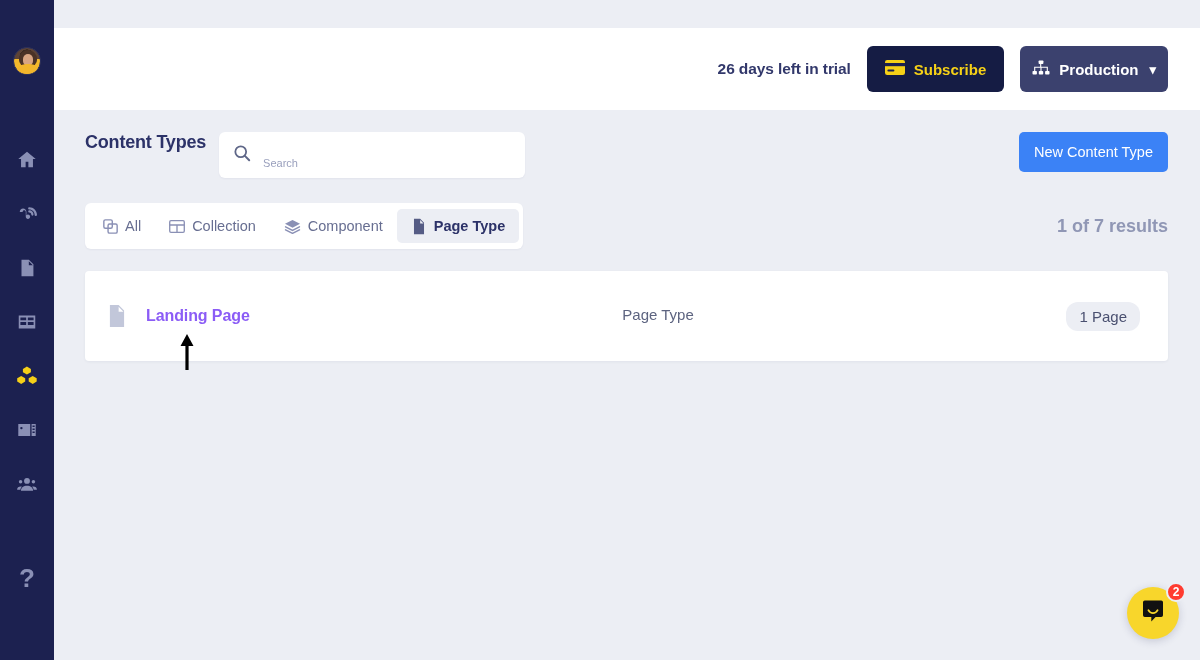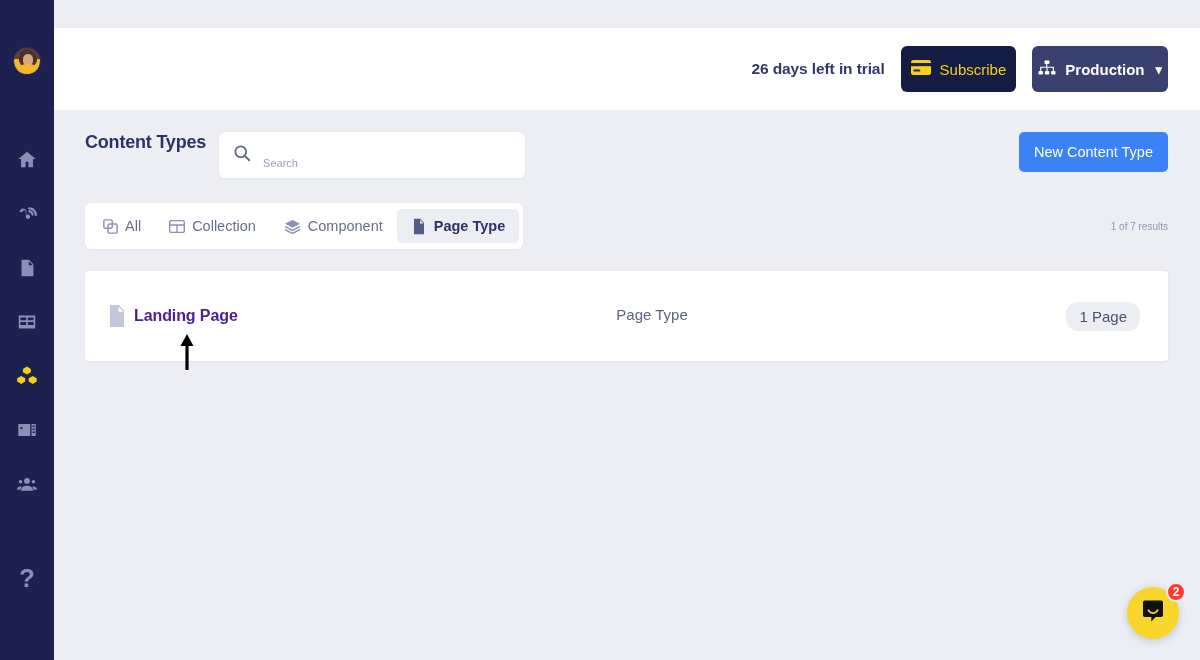--- a/index.html
+++ b/index.html
@@ -61,28 +61,28 @@
 
   
   .topbar {
     height: 82px; background: #ffffff;
     display: flex; align-items: center; justify-content: flex-end;
     padding-right: 32px; gap: 16px; flex: 0 0 82px; margin-top: 28px;
   }
   .trial-text { font-size: 15.5px; font-weight: bold; color: #32386b; letter-spacing: -0.1px; }
   .btn-subscribe {
     background: #151c44; color: #f6d117;
-    height: 46px; border-radius: 6px; padding: 0 10px;
+    height: 46px; border-radius: 6px; padding: 0 18px;
     display: flex; align-items: center; gap: 9px;
-    font-size: 15px; font-weight: normal; cursor: pointer; border: none;
+    font-size: 15px; font-weight: bold; cursor: pointer; border: none;
     font-family: "Liberation Sans", sans-serif;
   }
   .btn-env {
     background: #3b416e; color: #ffffff;
-    height: 46px; border-radius: 6px; padding: 0 6px;
+    height: 46px; border-radius: 6px; padding: 0 12px;
     display: flex; align-items: center; gap: 9px;
     font-size: 15px; font-weight: bold; cursor: pointer; border: none;
     font-family: "Liberation Sans", sans-serif;
   }
   .chev { font-size: 13px; margin-left: 2px; }
 
   
   .header-row {
     display: flex; align-items: flex-start;
     padding: 22px 32px 0 31px; gap: 13px;
@@ -121,33 +121,33 @@
   .tab {
     display: flex; align-items: center; gap: 7px;
     height: 34px; padding: 0 14px; border-radius: 5px;
     font-size: 14.5px; color: #676e91; cursor: pointer;
     white-space: nowrap;
   }
   .tab.active { background: #eceef4; color: #2c3268; font-weight: bold; }
   .tab svg { display: block; }
   .tab .tic { fill: #8a90b5; }
   .tab.active .tic { fill: #555c85; }
-  .results { margin-left: auto; font-size: 10px; color: #9097b5; }
+  .results { margin-left: auto; font-size: 18px; color: #9097b5; font-weight: bold; }
 
   
   .card-wrap { padding: 22px 32px 0 31px; }
   .card {
     background: #fff; border-radius: 4px; height: 90px;
     display: flex; align-items: center; padding: 0 28px 0 16px;
     box-shadow: 0 1px 3px rgba(40,45,90,0.06);
   }
   .row-icon { width: 32px; display: flex; align-items: center; justify-content: center; }
   .row-name {
-    font-size: 16px; font-weight: bold; color: #4c1d95;
-    margin-left: 1px; letter-spacing: -0.1px; cursor: pointer;
+    font-size: 16px; font-weight: bold; color: #8b5cf6;
+    margin-left: 13px; letter-spacing: -0.1px; cursor: pointer;
   }
   .row-kind {
     position: absolute; left: 0; right: 0; text-align: center;
     font-size: 15px; color: #5d6480; pointer-events: none;
   }
   .card-mid { flex: 1; position: relative; height: 20px; }
   .pill {
     background: #eceef4; color: #4a5070;
     border-radius: 12px; padding: 6px 13px; font-size: 15px;
   }

